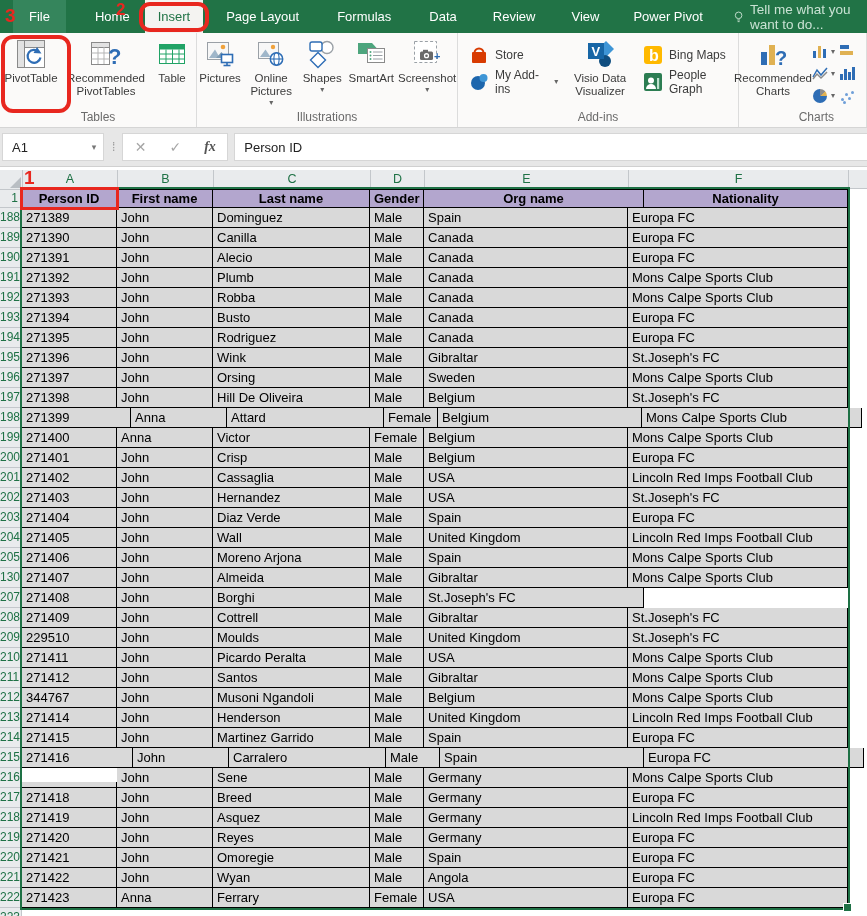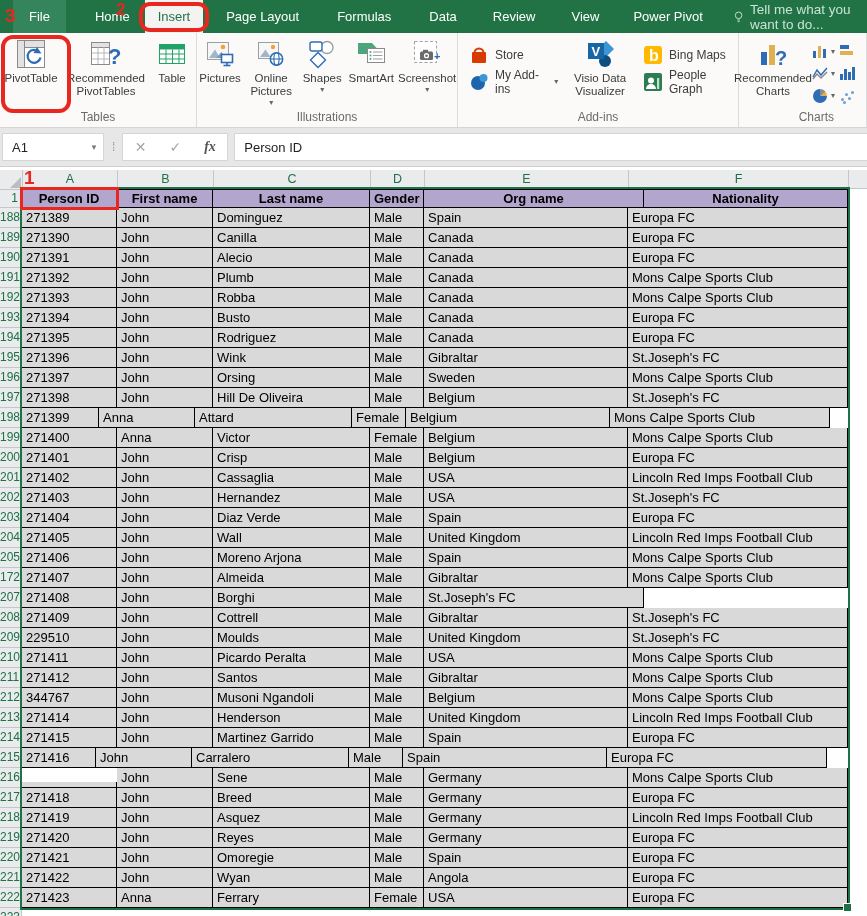--- a/index.html
+++ b/index.html
@@ -498,21 +498,21 @@
         <div class="rhdr">197</div>
         <div class="cell c-num" style="width: 95px;">271398</div>
         <div class="cell" style="width: 96px;">John</div>
         <div class="cell" style="width: 157px;">Hill De Oliveira</div>
         <div class="cell" style="width: 54px;">Male</div>
         <div class="cell" style="width: 204px;">Belgium</div>
         <div class="cell" style="width: 220px;">St.Joseph's FC</div>
       </div>
       <div class="srow">
         <div class="rhdr">198</div>
-        <div class="cell c-num" style="width: 77px;">271399</div>
+        <div class="cell c-num" style="width: 109px;">271399</div>
         <div class="cell" style="width: 96px;">Anna</div>
         <div class="cell" style="width: 157px;">Attard</div>
         <div class="cell" style="width: 54px;">Female</div>
         <div class="cell" style="width: 204px;">Belgium</div>
         <div class="cell" style="width: 220px;">Mons Calpe Sports Club</div>
       </div>
       <div class="srow">
         <div class="rhdr">199</div>
         <div class="cell c-num" style="width: 95px;">271400</div>
         <div class="cell" style="width: 96px;">Anna</div>
@@ -569,21 +569,21 @@
       <div class="srow">
         <div class="rhdr">205</div>
         <div class="cell c-num" style="width: 95px;">271406</div>
         <div class="cell" style="width: 96px;">John</div>
         <div class="cell" style="width: 157px;">Moreno Arjona</div>
         <div class="cell" style="width: 54px;">Male</div>
         <div class="cell" style="width: 204px;">Spain</div>
         <div class="cell" style="width: 220px;">Mons Calpe Sports Club</div>
       </div>
       <div class="srow">
-        <div class="rhdr">172</div>
+        <div class="rhdr">130</div>
         <div class="cell c-num" style="width: 95px;">271407</div>
         <div class="cell" style="width: 96px;">John</div>
         <div class="cell" style="width: 157px;">Almeida</div>
         <div class="cell" style="width: 54px;">Male</div>
         <div class="cell" style="width: 204px;">Gibraltar</div>
         <div class="cell" style="width: 220px;">Mons Calpe Sports Club</div>
       </div>
       <div class="srow">
         <div class="rhdr">207</div>
         <div class="cell c-num" style="width: 95px;">271408</div>
@@ -650,21 +650,21 @@
         <div class="rhdr">214</div>
         <div class="cell c-num" style="width: 95px;">271415</div>
         <div class="cell" style="width: 96px;">John</div>
         <div class="cell" style="width: 157px;">Martinez Garrido</div>
         <div class="cell" style="width: 54px;">Male</div>
         <div class="cell" style="width: 204px;">Spain</div>
         <div class="cell" style="width: 220px;">Europa FC</div>
       </div>
       <div class="srow">
         <div class="rhdr">215</div>
-        <div class="cell c-num" style="width: 74px;">271416</div>
+        <div class="cell c-num" style="width: 111px;">271416</div>
         <div class="cell" style="width: 96px;">John</div>
         <div class="cell" style="width: 157px;">Carralero</div>
         <div class="cell" style="width: 54px;">Male</div>
         <div class="cell" style="width: 204px;">Spain</div>
         <div class="cell" style="width: 220px;">Europa FC</div>
       </div>
       <div class="srow">
         <div class="rhdr">216</div>
         <div class="cell c-num" style="width: 95px; margin-top: 14px;">271417</div>
         <div class="cell" style="width: 96px;">John</div>

